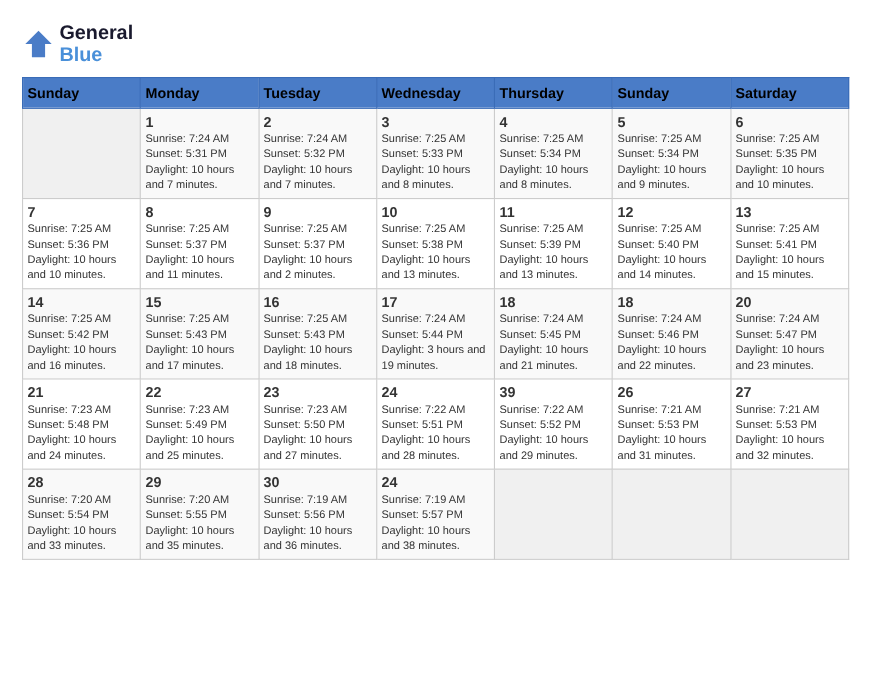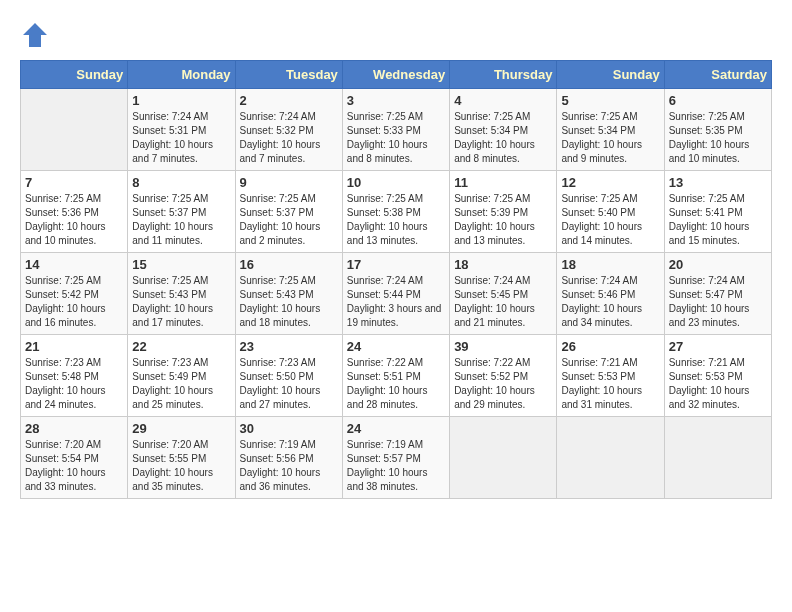--- a/index.html
+++ b/index.html
@@ -44,23 +44,23 @@
       font-size: 14px;
       color: #555;
     }
     table {
       width: 100%;
       border-collapse: collapse;
       font-size: 11px;
     }
     thead tr th {
       background-color: #4a7cc7;
-      color: #fef9c3;
+      color: #000000;
       padding: 6px 4px;
-      text-align: right;
+      text-align: left;
       font-size: 13px;
       font-weight: bold;
       border: 1px solid #3a6cb7;
     }
     tbody tr td {
       border: 1px solid #ccc;
       vertical-align: top;
       padding: 4px;
       height: 82px;
       color: #333;
@@ -88,20 +88,26 @@
     }
   </style>
 </head>
 <body>
 
 <div class="header">
   <div class="logo">
     <svg class="logo-icon" viewBox="0 0 40 40">
       <polygon points="20,4 36,20 28,20 28,36 12,36 12,20 4,20" fill="#4a7cc7"></polygon>
     </svg>
+    <div>
+      <div class="logo-text">
+        <span style="color:#1a1a2e">General</span><br>
+        <span class="blue">Blue</span>
+      </div>
+    </div>
   </div>
   <div class="title-block">
     <div class="month-title"></div>
     <div class="location"></div>
   </div>
 </div>
 
 <table>
   <thead>
     <tr id="weekday-header">
@@ -263,21 +269,21 @@
           <div>Sunrise: 7:24 AM</div>
           <div>Sunset: 5:45 PM</div>
           <div>Daylight: 10 hours and 21 minutes.</div>
         </div>
       </td>
         <td>
         <span class="day-number">18</span>
         <div class="day-info">
           <div>Sunrise: 7:24 AM</div>
           <div>Sunset: 5:46 PM</div>
-          <div>Daylight: 10 hours and 34 minutes.</div>
+          <div>Daylight: 10 hours and 22 minutes.</div>
         </div>
       </td>
         <td>
         <span class="day-number">20</span>
         <div class="day-info">
           <div>Sunrise: 7:24 AM</div>
           <div>Sunset: 5:47 PM</div>
           <div>Daylight: 10 hours and 23 minutes.</div>
         </div>
       </td>

